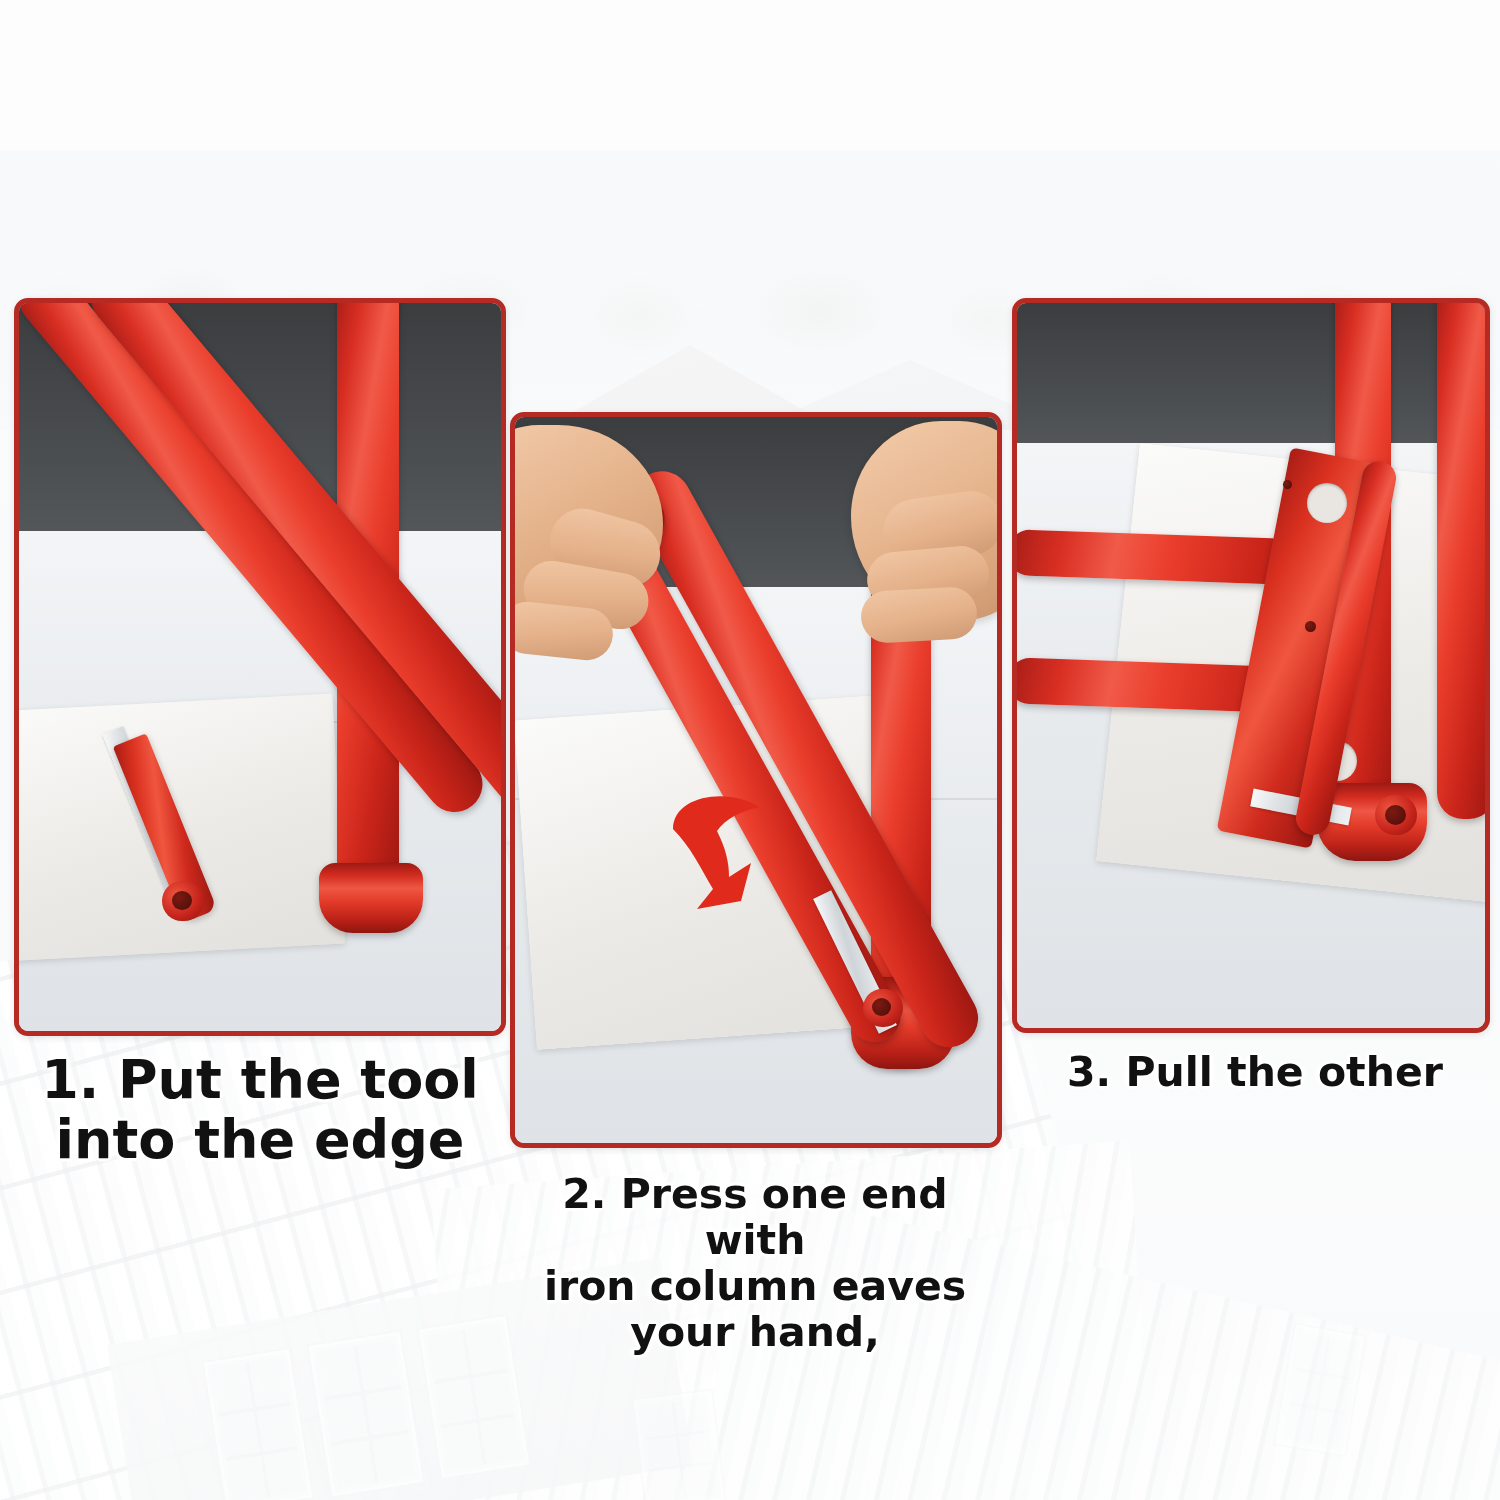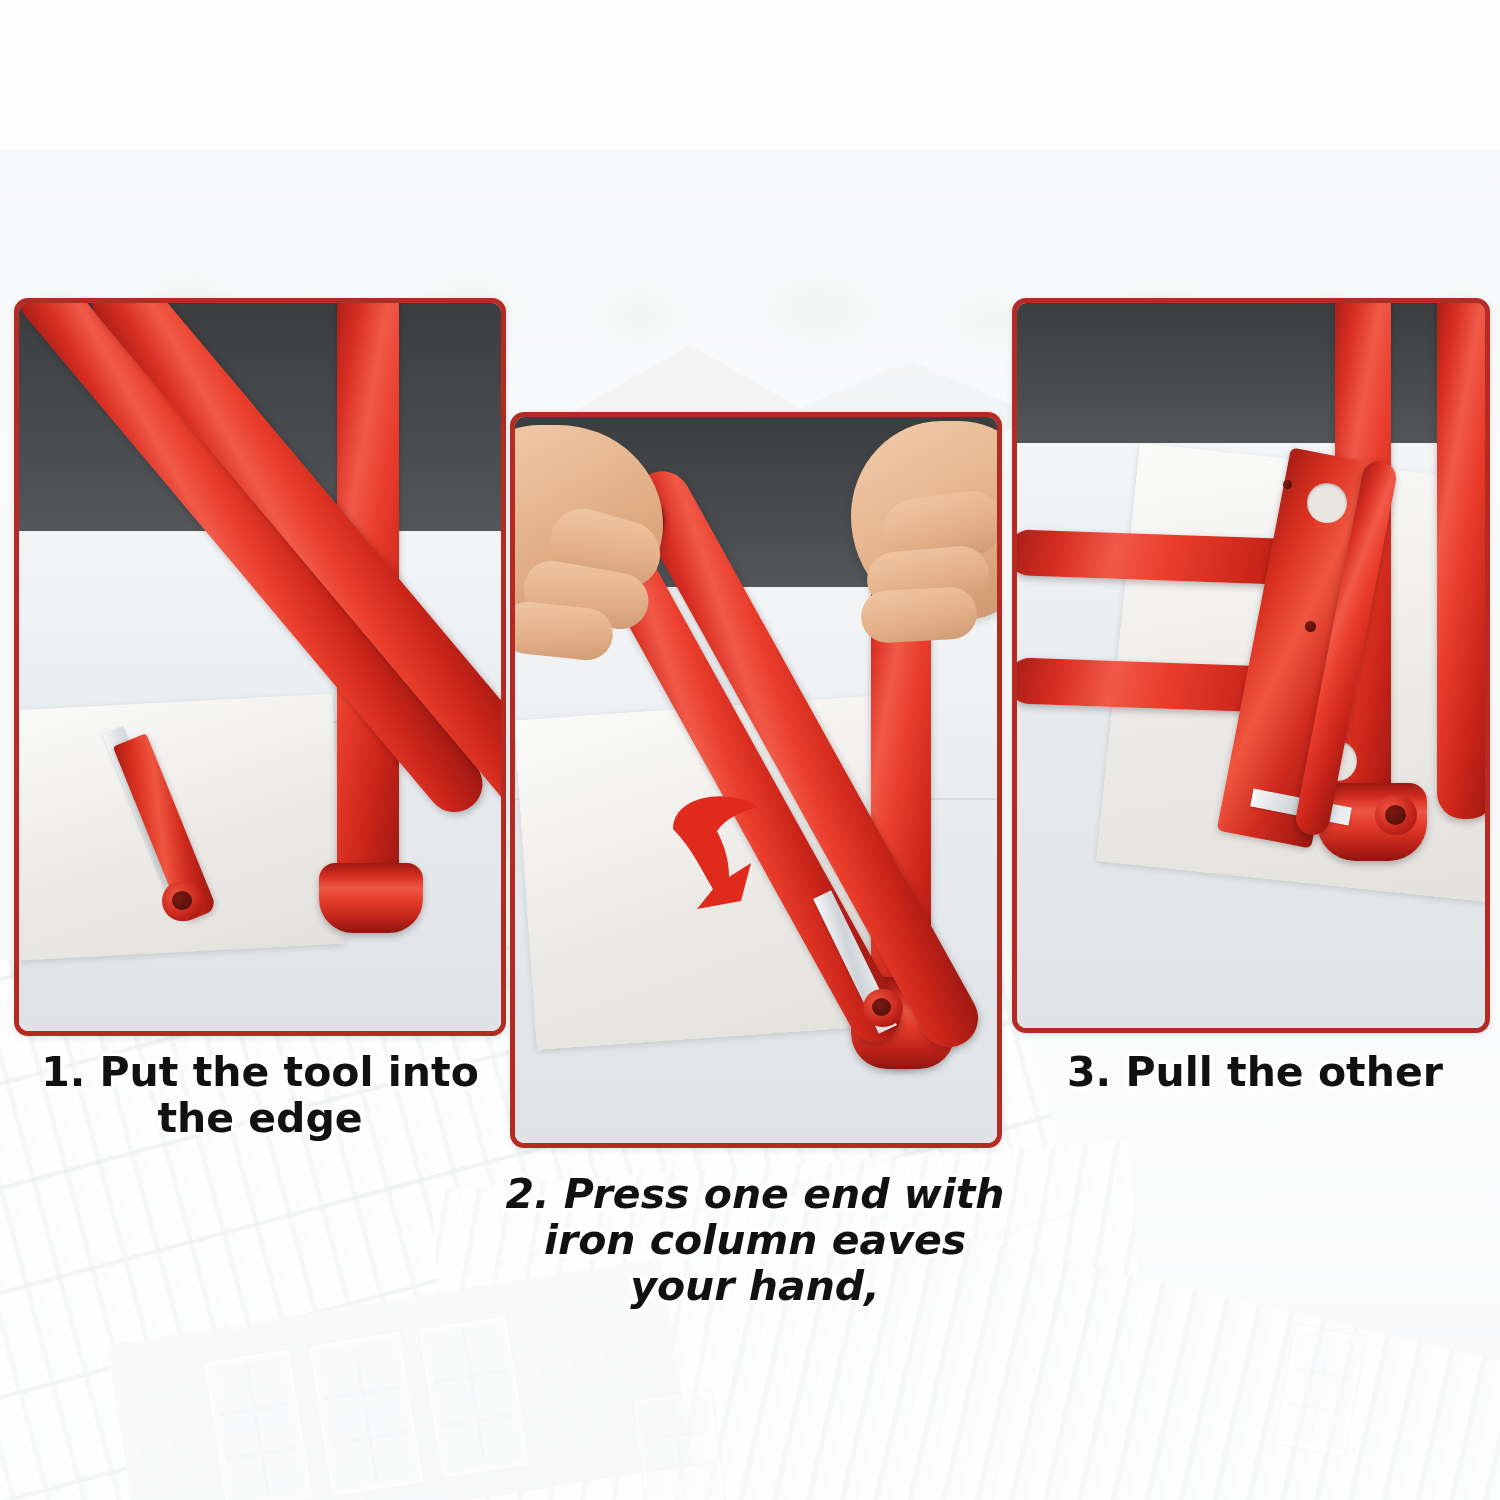--- a/index.html
+++ b/index.html
@@ -243,22 +243,22 @@
     color:#111111;
     font-weight:bold;
     text-align:center;
     line-height:1.12;
     font-family:"DejaVu Sans", sans-serif;
     text-shadow:
        3px 0 2px #fff, -3px 0 2px #fff, 0 3px 2px #fff, 0 -3px 2px #fff,
        2px 2px 2px #fff, -2px 2px 2px #fff, 2px -2px 2px #fff, -2px -2px 2px #fff,
        4px 0 4px #fff, -4px 0 4px #fff;
   }
-  .caption-1{ left:0px;   top:1050px; width:520px; font-size:41px; }
-  .caption-2{ left:505px; top:1172px; width:500px; font-size:41px;font-style:italic; }
+  .caption-1{ left:0px;   top:1050px; width:520px; font-size:54px; }
+  .caption-2{ left:505px; top:1172px; width:500px; font-size:41px; }
   .caption-3{ left:1010px;top:1050px; width:490px; font-size:41px; }
 </style>
 </head>
 <body>
 
 <div id="canvas">
 
   <div class="bg-layer">
     <div class="bg-sky"></div>
     <div class="bg-trees"></div>

